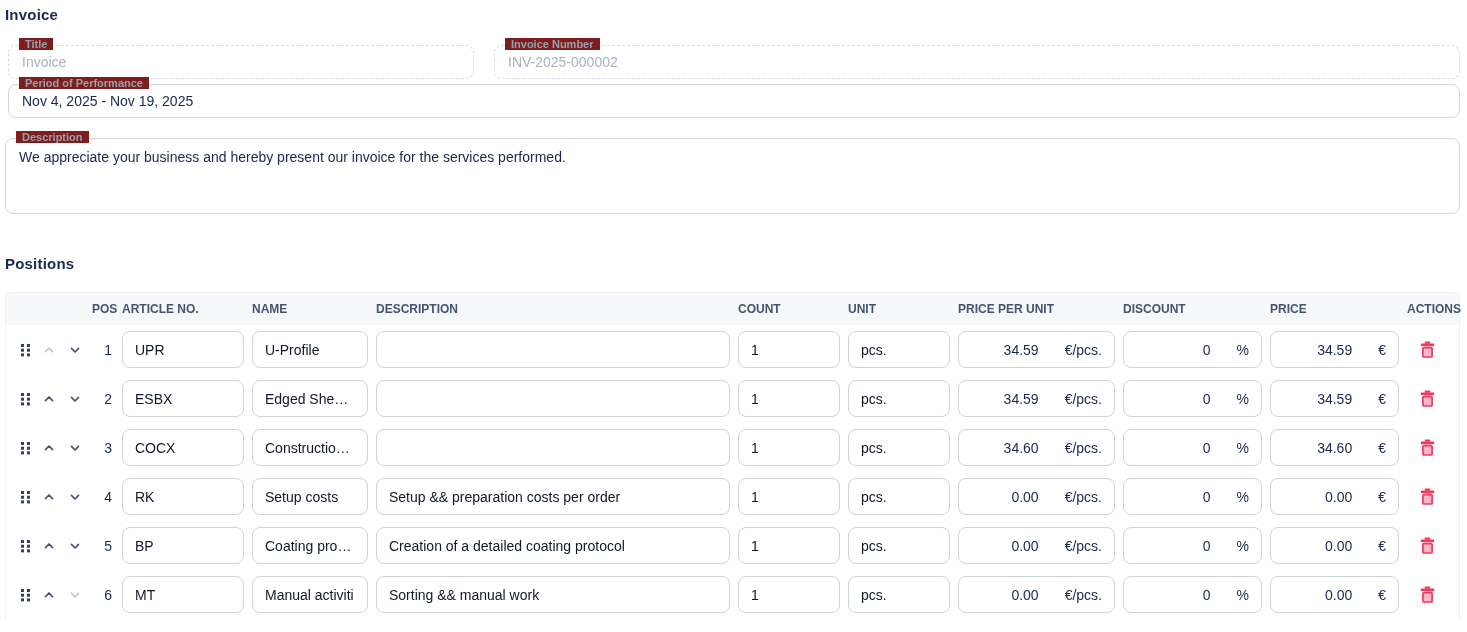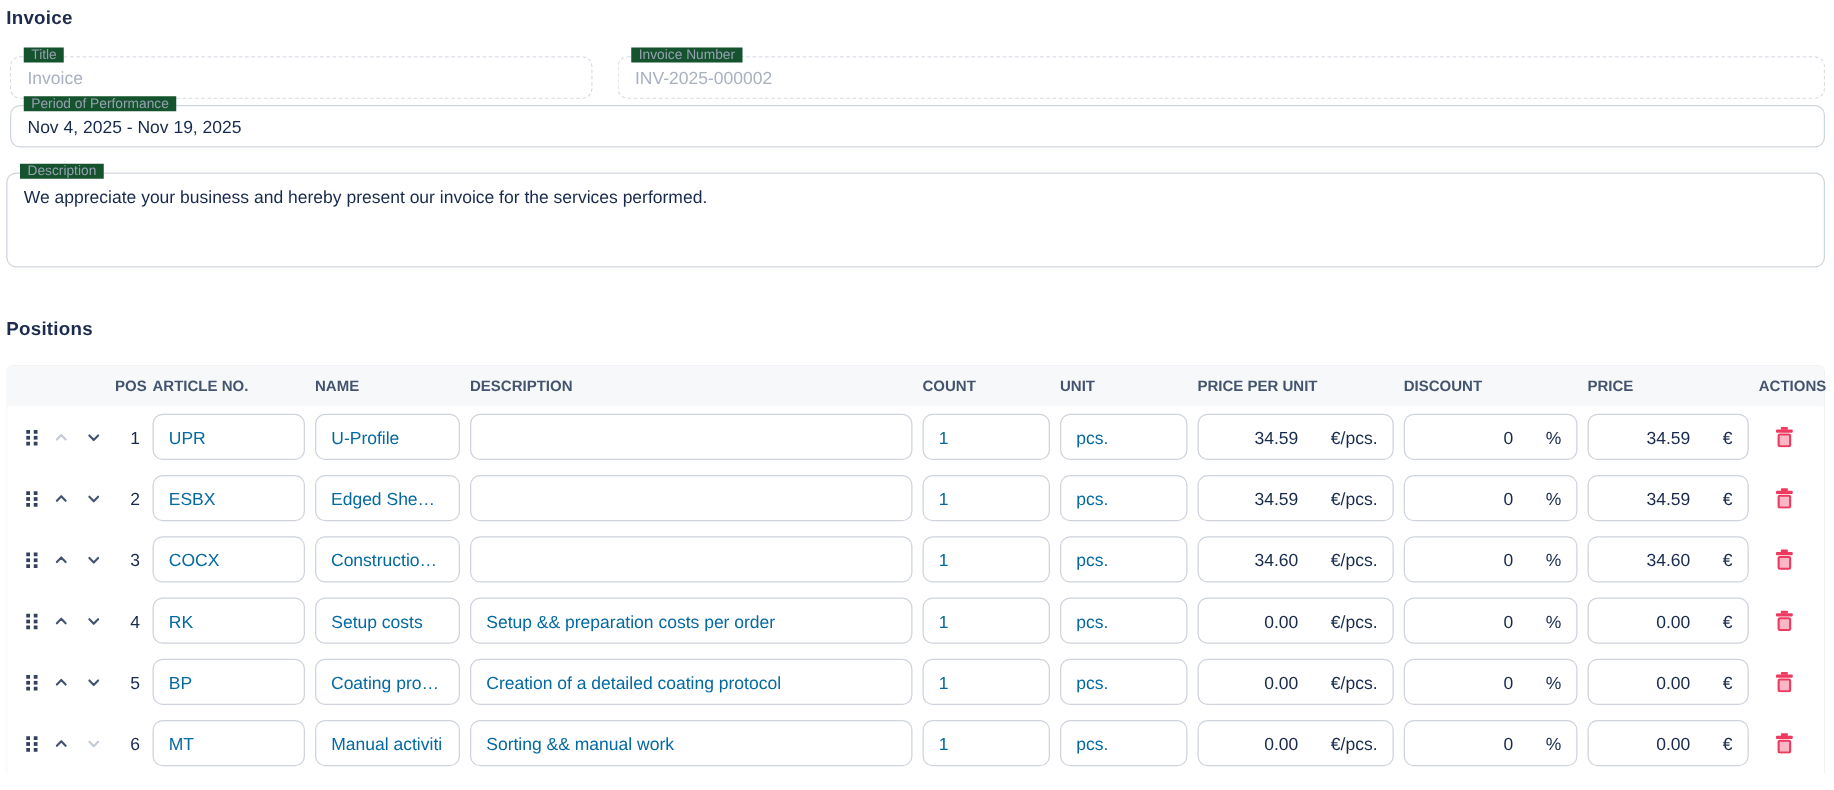--- a/index.html
+++ b/index.html
@@ -3,22 +3,22 @@
 <meta charset="utf-8">
 <style>
   * { box-sizing: border-box; margin: 0; padding: 0; }
   html,body { width: 1467px; height: 632px; background: #fff; overflow: hidden; }
   body { font-family: "Liberation Sans", sans-serif; color: #17294d; padding: 6px 7px 0 5px; }
 
   .section-heading { font-size: 15px; font-weight: 700; color: #1c2b4e; letter-spacing: .2px; }
 
   
   .field { position: relative; border: 1px solid #cfd5de; border-radius: 8px; background: #fff; }
-  .field .flabel { position: absolute; top: -8px; left: 10px; background: #14532d; padding: 0 6px;
-                   font-size: 11px; color: #97a0b1; white-space: nowrap; }
+  .field .flabel { position: absolute; top: -8px; left: 10px; background: #7f1d1d; padding: 0 6px;
+                   font-size: 11px; color: #97a0b1; white-space: nowrap; font-weight: bold; }
   .field input, .field textarea { width: 100%; height: 100%; border: none; outline: none; background: transparent;
                    font-family: inherit; font-size: 14px; color: #17294d; padding: 0 13px; }
   .field textarea { padding: 9px 13px; resize: none; line-height: 1.4; }
   .field.disabled { border-style: dashed; border-color: #d7dce4; }
   .field.disabled input { color: #a9b1c0; }
   .field input::placeholder { color: #a9b1c0; opacity: 1; }
 
   .fields-row1 { display: grid; grid-template-columns: 466px 1fr; column-gap: 20px; margin: 22px 0 0 3px; }
   .fields-row1 .field { height: 34px; }
   .field-period { height: 34px; margin: 5px 0 0 3px; }
@@ -36,21 +36,21 @@
   .th-actions { text-align: right; }
   .prow { height: 49px; background: #fff; }
 
   .drag { display: inline-flex; align-items: center; justify-content: center; cursor: grab; }
   .chev { background: none; border: none; cursor: pointer; display: inline-flex; align-items: center; justify-content: center;
           padding: 2px; color: #44546f; }
   .chev.dis { color: #c3cbd7; pointer-events: none; }
   .pos-num { text-align: right; font-size: 14px; color: #17294d; padding-right: 2px; }
 
   .inp { height: 37px; border: 1px solid #ced3dc; border-radius: 8px; background: #fff;
-         font-family: inherit; font-size: 14px; color: #0369a1; padding: 0 12px; width: 100%;
+         font-family: inherit; font-size: 14px; color: #0f172a; padding: 0 12px; width: 100%;
          outline: none; white-space: nowrap; overflow: hidden; text-overflow: ellipsis; }
   .numwrap { display: flex; align-items: center; height: 37px; border: 1px solid #ced3dc; border-radius: 8px;
              background: #fff; padding: 0 12px; }
   .numwrap input { flex: 1; min-width: 0; border: none; outline: none; background: transparent;
                    font-family: inherit; font-size: 14px; color: #17294d; text-align: right; padding: 0; }
   .numwrap .suffix { margin-left: 26px; font-size: 14px; color: #17294d; white-space: nowrap; }
 
   .trash-btn { background: none; border: none; cursor: pointer; display: inline-flex; align-items: center;
                justify-content: center; margin: 0 auto; padding: 3px; }
 </style>

